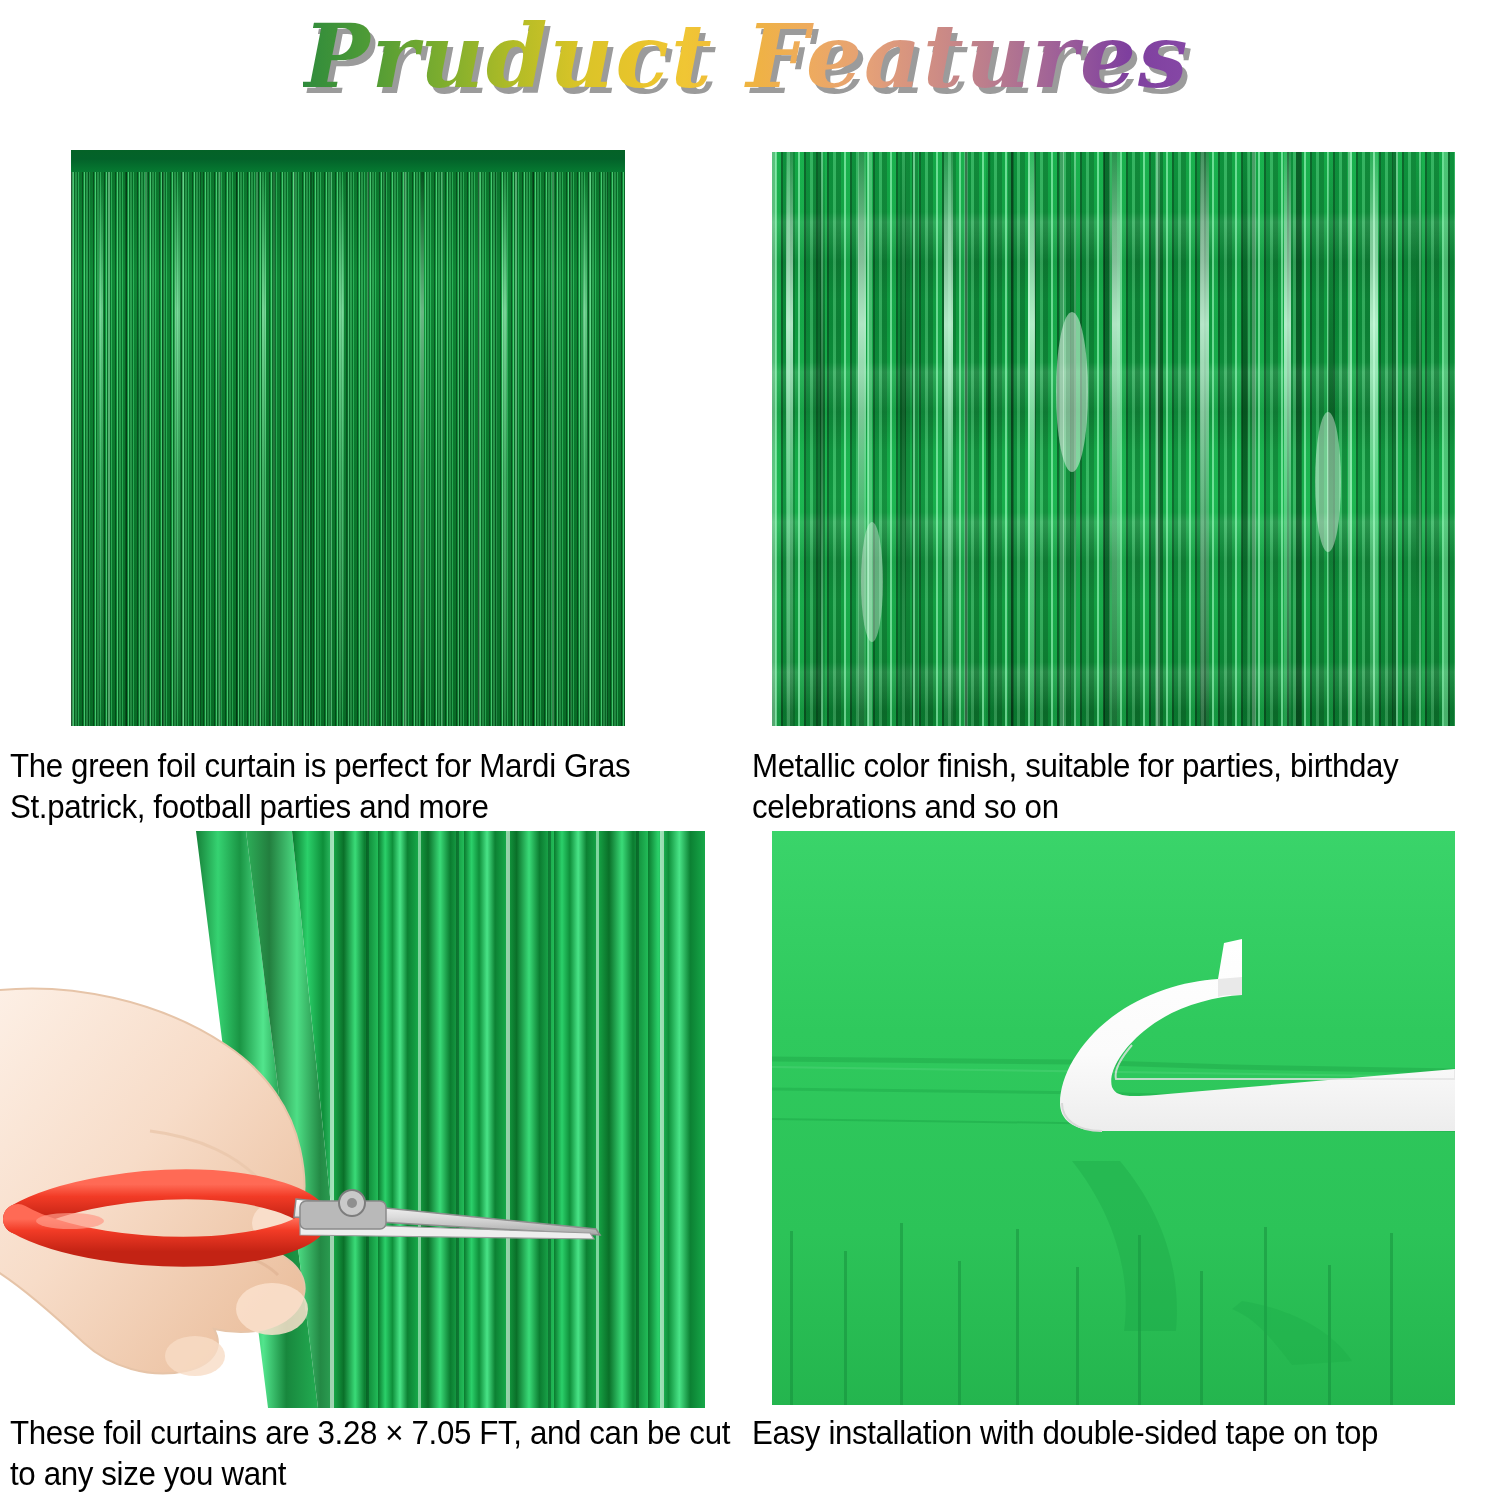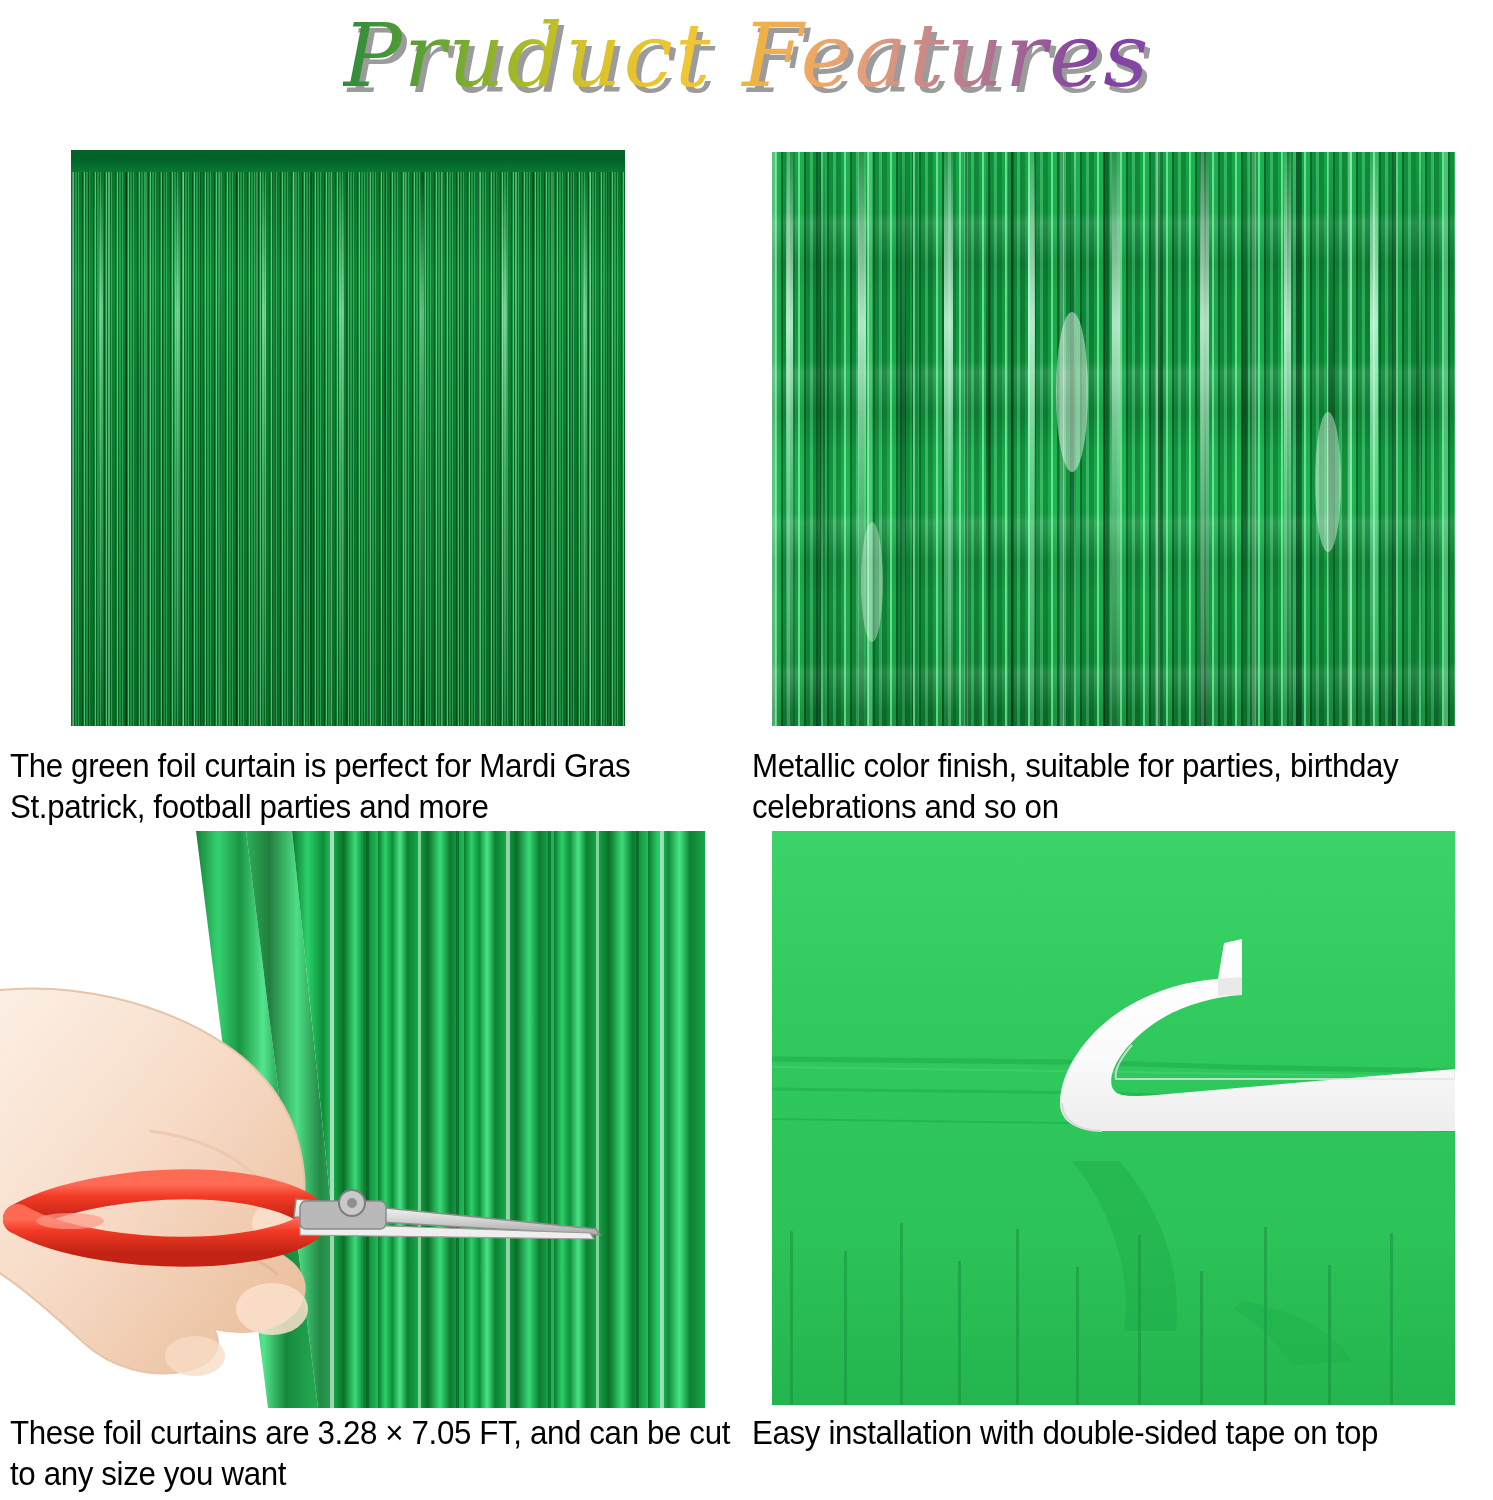--- a/index.html
+++ b/index.html
@@ -22,21 +22,21 @@
     position: absolute;
     left: 0;
     top: 6px;
     width: 1493px;
     height: 104px;
     text-align: center;
   }
   .title {
     display: inline-block;
     font-family: "DejaVu Serif", "Liberation Serif", serif;
-    font-weight: normal;
+    font-weight: bold;
     font-style: italic;
     font-size: 88px;
     line-height: 100px;
     letter-spacing: 2px;
     white-space: nowrap;
     position: relative;
   }
   .title .shadow-layer {
     position: absolute;
     left: 5px;

